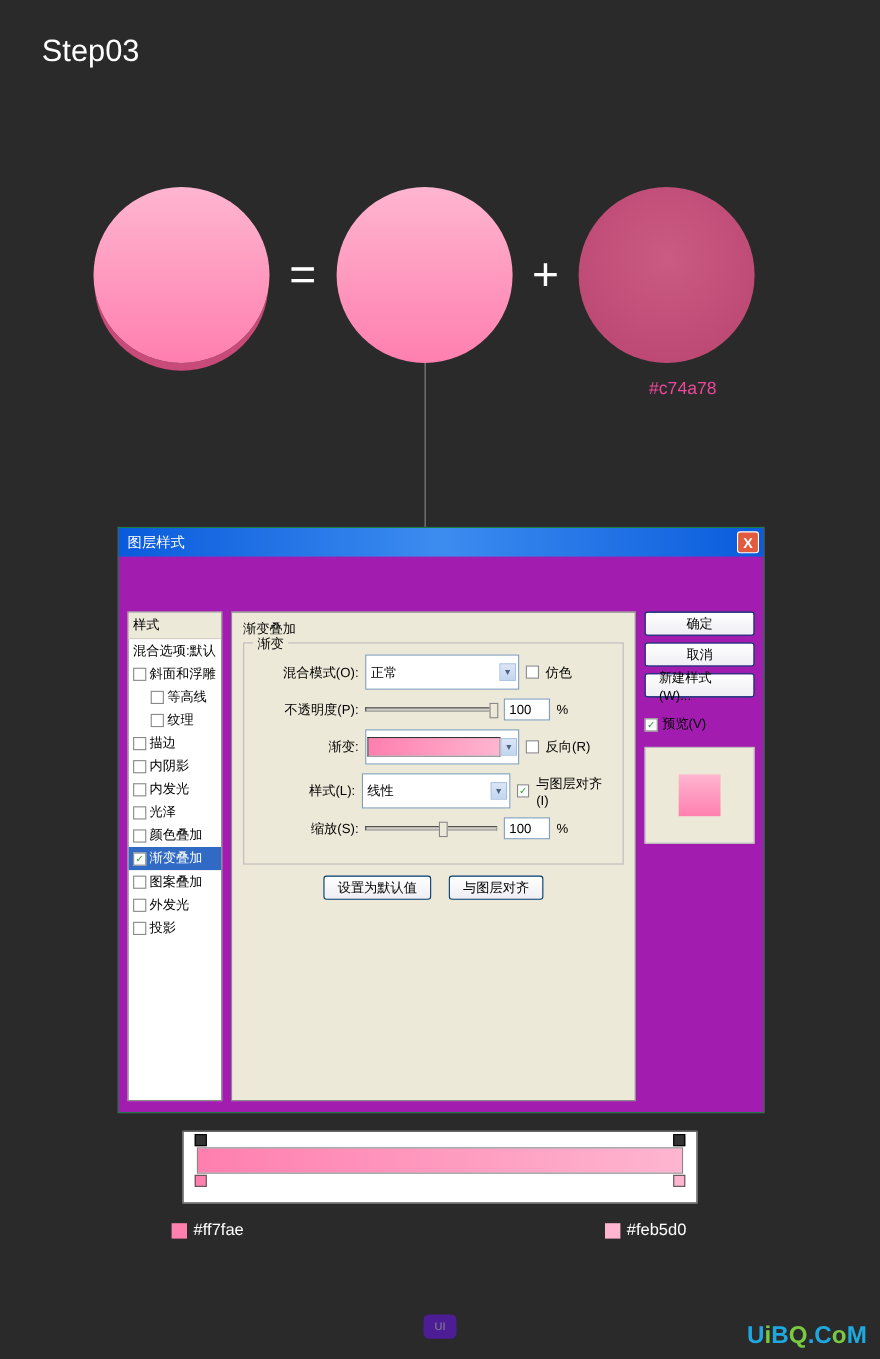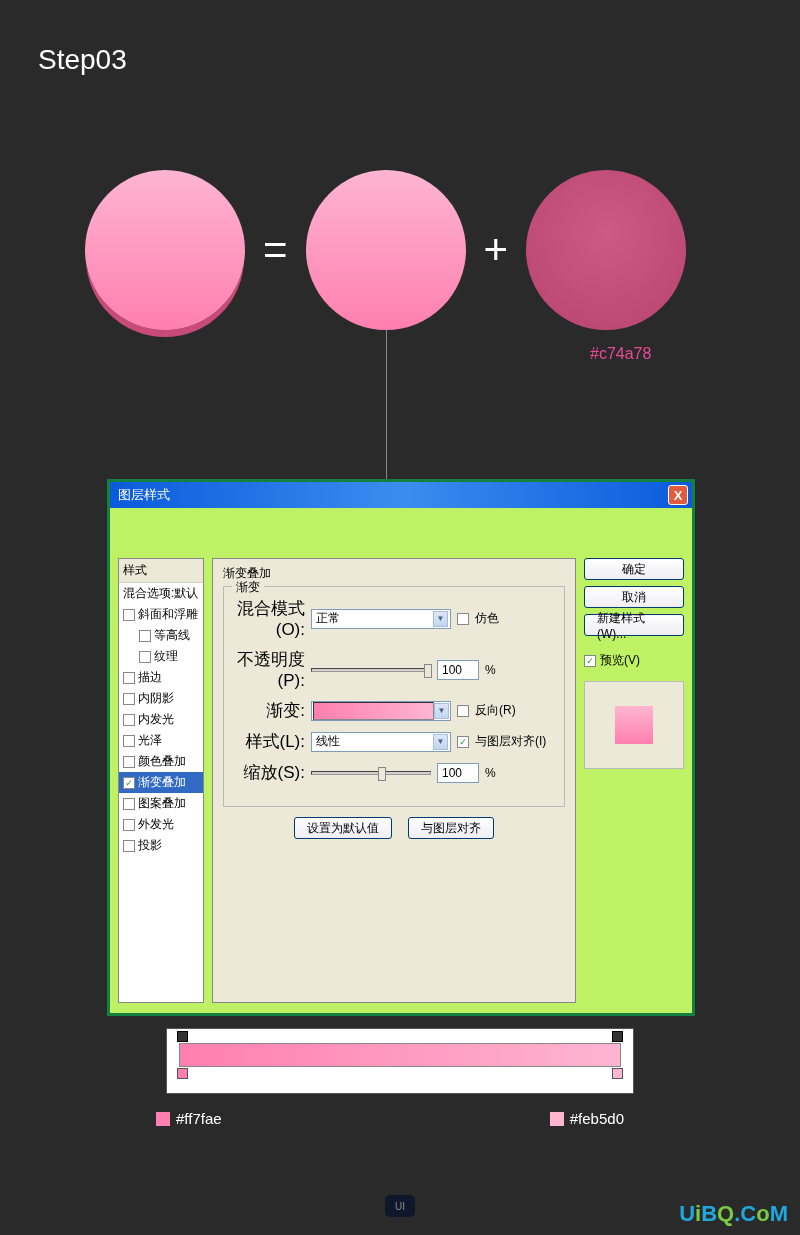--- a/index.html
+++ b/index.html
@@ -11,21 +11,20 @@
     font-family: "Microsoft YaHei", Arial, sans-serif;
     overflow: hidden;
   }
   .step-title {
     position: absolute;
     top: 30px;
     left: 38px;
     color: #fff;
     font-size: 28px;
     font-weight: 300;
-    margin-top: 14px;
   }
   .circles-row {
     position: absolute;
     top: 170px;
     left: 85px;
     display: flex;
     align-items: center;
     gap: 18px;
   }
   .circle {
@@ -63,22 +62,22 @@
     height: 150px;
     background: #888;
   }
 
   
   .dialog {
     position: absolute;
     top: 479px;
     left: 107px;
     width: 588px;
-    background: #bef264;
-    border: 3px solid #15803d;
+    background: #a21caf;
+    border: 1px solid #15803d;
     font-size: 12px;
   }
   .dialog-title {
     background: linear-gradient(90deg, #0a5bdc 0%, #3c8cf0 50%, #0a5bdc 100%);
     color: #fff;
     height: 26px;
     display: flex;
     align-items: center;
     padding: 0 4px 0 8px;
     font-size: 13px;
@@ -148,45 +147,45 @@
     background: #ece9d8;
     padding: 6px 10px;
     position: relative;
   }
   .group-title {
     font-size: 12px;
     margin-bottom: 4px;
   }
   .fieldset {
     border: 1px solid #bbb;
-    padding: 10px 10px 14px 3px;
+    padding: 10px 10px 14px 26px;
     position: relative;
     margin-top: 4px;
   }
   .fieldset-label {
     position: absolute;
     top: -8px;
     left: 8px;
     background: #ece9d8;
     padding: 0 4px;
     font-size: 12px;
   }
   .form-row {
     display: flex;
     align-items: center;
     margin-bottom: 8px;
     gap: 6px;
   }
   .form-row .lbl {
     width: 78px;
     text-align: right;
-    font-size: 17px;
+    font-size: 12px;
   }
   .select {
-    height: 20px;
+    height: 32px;
     border: 1px solid #7f9db9;
     background: #fff;
     display: flex;
     align-items: center;
     justify-content: space-between;
     padding: 0 2px 0 4px;
     font-size: 12px;
   }
   .select .arrow {
     width: 15px;
@@ -330,21 +329,21 @@
   }
   .hex-row span { display: flex; align-items: center; gap: 6px; }
   .sw { width: 14px; height: 14px; display: inline-block; }
 
   .logo-ui {
     position: absolute;
     top: 1195px;
     left: 385px;
     width: 30px;
     height: 22px;
-    background: #0f172a;
+    background: #4c1d95;
     border-radius: 5px;
     color: #888;
     font-size: 10px;
     display:flex;align-items:center;justify-content:center;
   }
   .logo-uibo {
     position: absolute;
     bottom: 8px;
     right: 12px;
     font-family: Arial;

